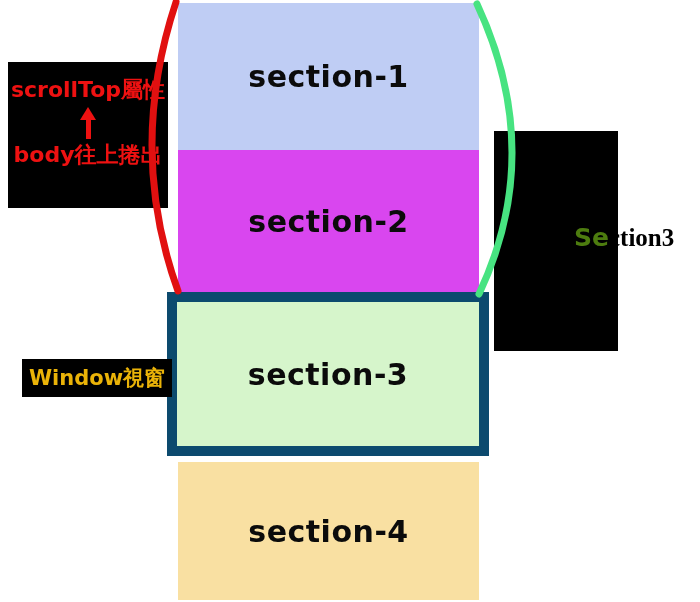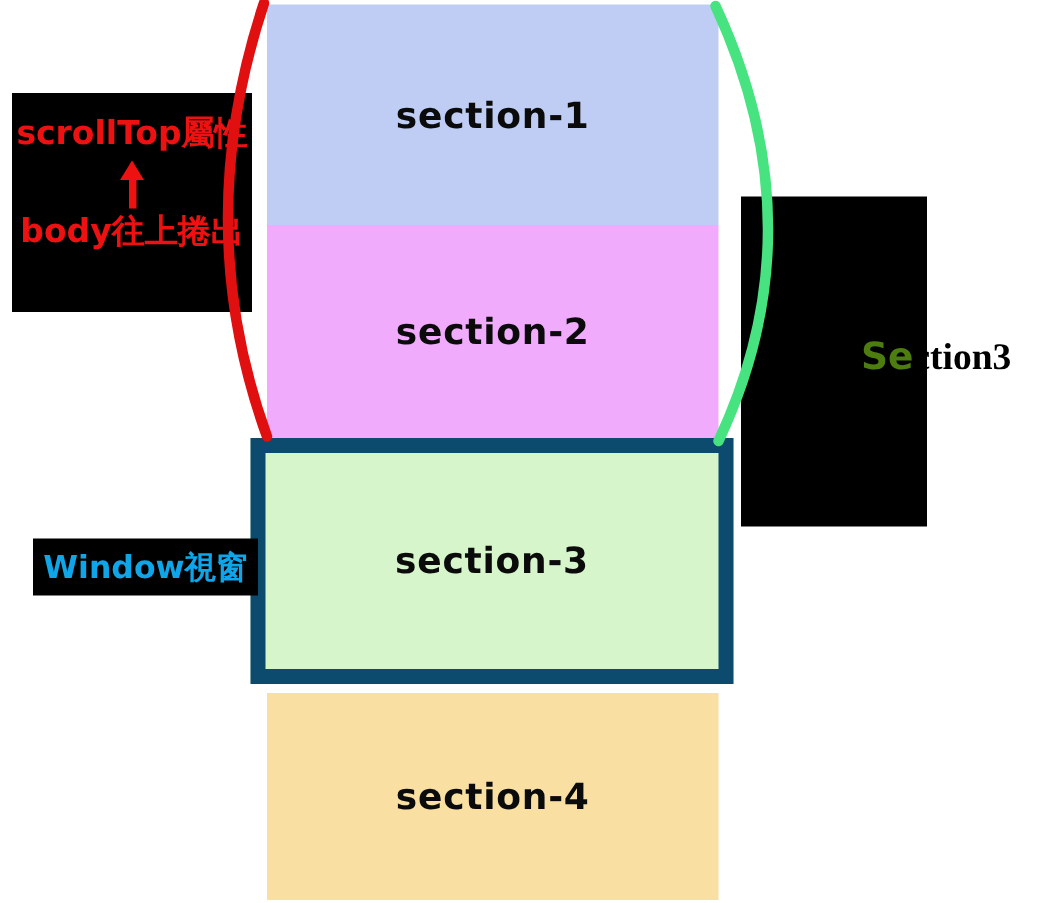--- a/index.html
+++ b/index.html
@@ -6,21 +6,21 @@
   .stage{
     position:relative;width:700px;height:602px;background:#ffffff;overflow:hidden;
     font-family:"DejaVu Sans","Liberation Sans",sans-serif;
   }
   
   .section{
     position:absolute;left:178px;width:301px;
     display:flex;align-items:center;justify-content:center;
   }
   .section-label{
-    font-size:24px;font-weight:bold;color:#0b0b0b;letter-spacing:0.5px;text-align:right;
+    font-size:30px;font-weight:bold;color:#0b0b0b;letter-spacing:0.5px;text-align:right;
   }
   #sec1{top:3px;height:147px;}
   #sec2{top:150px;height:142px;}
   #sec4{top:462px;height:138px;}
 
   
   .viewport{
     position:absolute;left:167px;top:292px;width:322px;height:164px;
     box-sizing:border-box;border:10px solid #0c4a6e;
     display:flex;align-items:center;justify-content:center;
@@ -67,21 +67,21 @@
   svg.arcs{position:absolute;left:0;top:0;z-index:4;pointer-events:none;}
 </style>
 </head>
 <body>
 
 <div class="stage">
 
   <div class="section" id="sec1" style="background-color: rgb(191, 205, 244);">
     <span class="section-label">section-1</span>
   </div>
-  <div class="section" id="sec2" style="background-color: #f0abfc;">
+  <div class="section" id="sec2" style="background-color: #d946ef;">
     <span class="section-label">section-2</span>
   </div>
 
   <div class="viewport" style="background-color: rgb(214, 245, 203);">
     <span class="section-label">section-3</span>
   </div>
 
   <div class="section" id="sec4" style="background-color: rgb(249, 224, 162);">
     <span class="section-label">section-4</span>
   </div>
@@ -95,21 +95,21 @@
     <div class="note-line">body往上捲出</div>
   </div>
 
   <div class="right-box" style="background-color: rgb(0, 0, 0);"></div>
 
   <div class="edge-label">
     <span class="lite">Se</span><span class="dark">ction3</span>
   </div>
 
   <div class="window-label">
-    <span style="color: #0ea5e9;">Window視窗</span>
+    <span style="color: #eab308;">Window視窗</span>
   </div>
 
   <svg class="arcs" width="700" height="602" viewBox="0 0 700 602">
     <path d="M 176 2 Q 127 150 178 291" fill="none" stroke-width="7" stroke-linecap="round" stroke="#e11010"></path>
     <path d="M 477 4 Q 546 152 479 294" fill="none" stroke-width="7" stroke-linecap="round" stroke="#47e381"></path>
   </svg>
 
 </div>
 
 </body></html>

